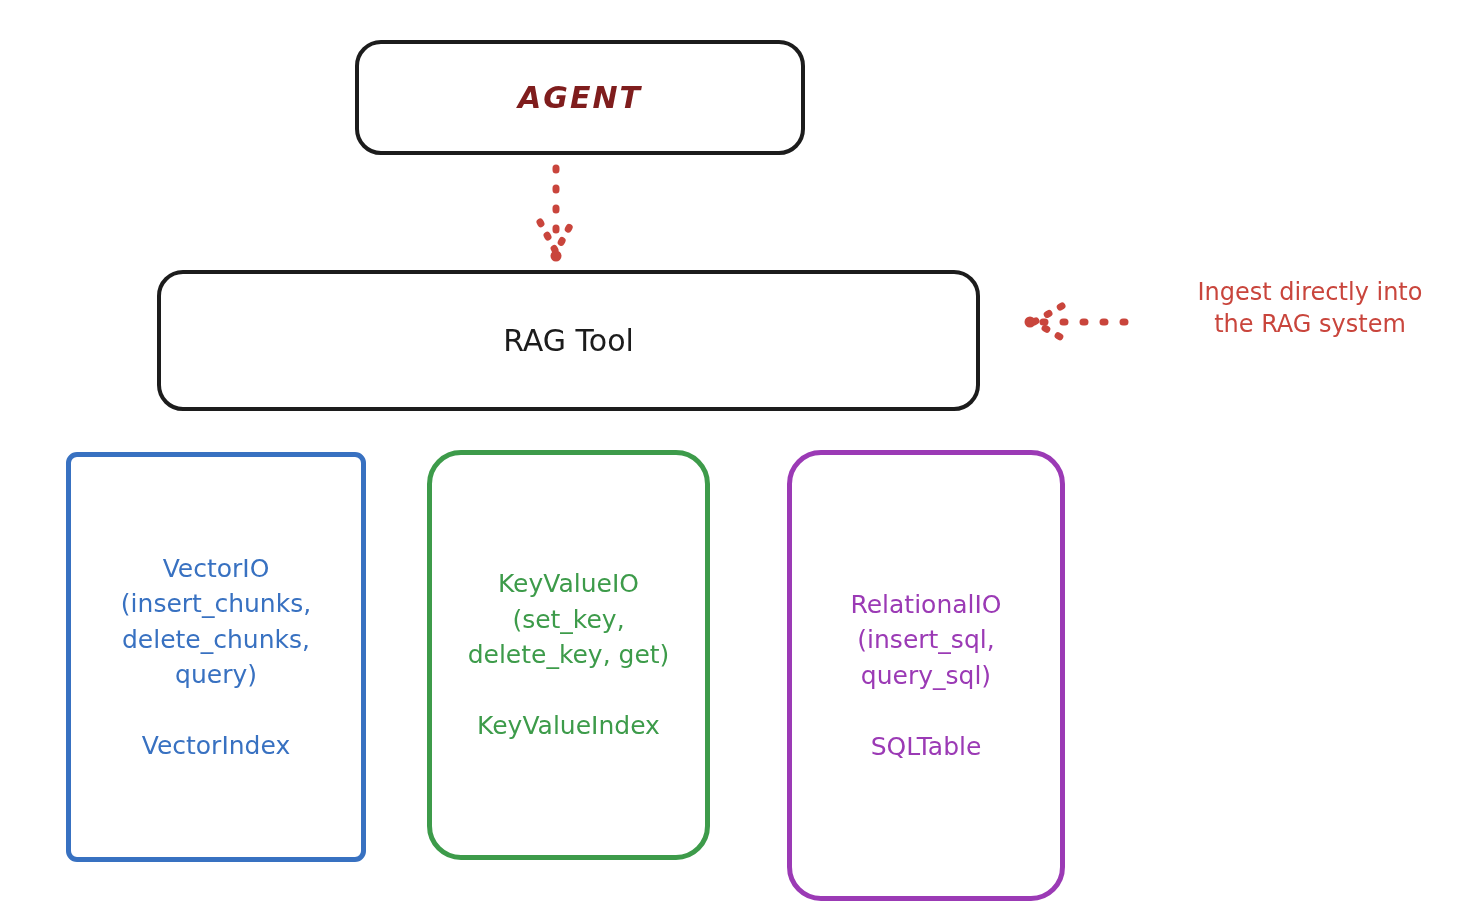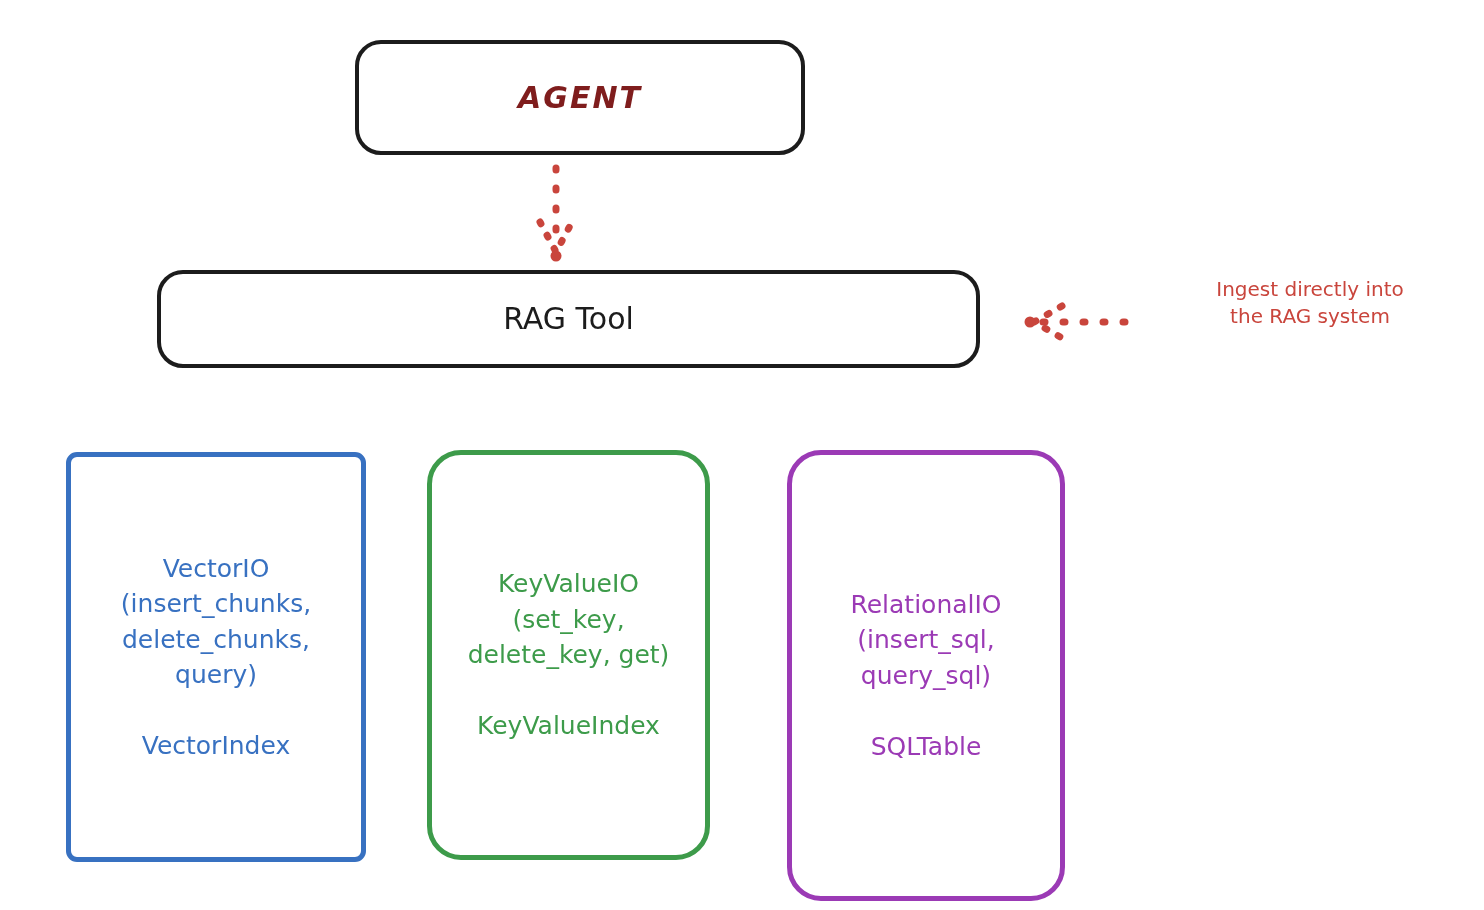--- a/index.html
+++ b/index.html
@@ -46,21 +46,21 @@
     font-style: italic;
     font-weight: 700;
     font-size: 30px;
     letter-spacing: 2px;
     color: #7f1d1d;
   }
   #rag-tool-node {
     left: 157px;
     top: 270px;
     width: 823px;
-    height: 98px;
+    height: 141px;
     border: 4px solid #1c1c1c;
     border-radius: 26px;
   }
   #rag-tool-node .node-label {
     font-family: "DejaVu Sans", sans-serif;
     font-size: 30px;
     color: #1c1c1c;
   }
 
   
@@ -96,21 +96,21 @@
     height: 451px;
   }
 
   
   #ingest-annotation {
     position: absolute;
     left: 1145px;
     top: 276px;
     width: 330px;
     font-family: "DejaVu Sans", sans-serif;
-    font-size: 20px;
+    font-size: 24px;
     line-height: 1.35;
     text-align: center;
     white-space: pre-line;
   }
 
   
   #connectors {
     position: absolute;
     left: 0;
     top: 0;

